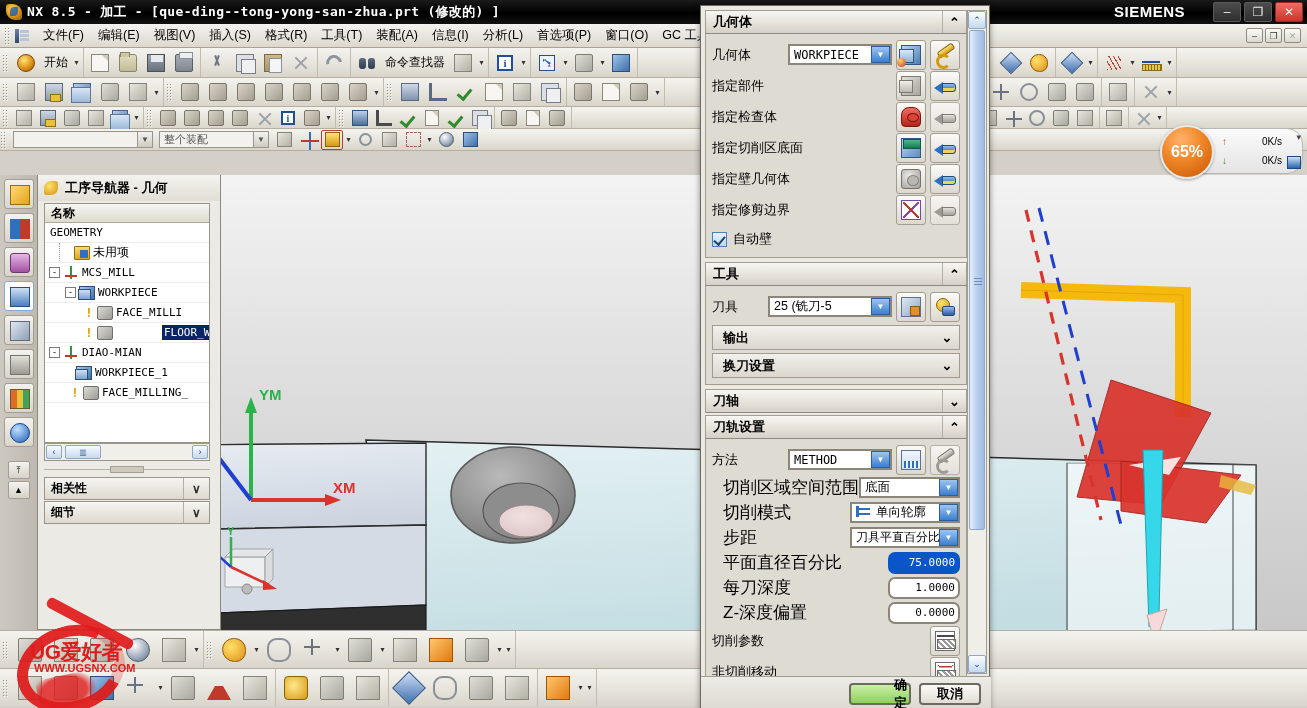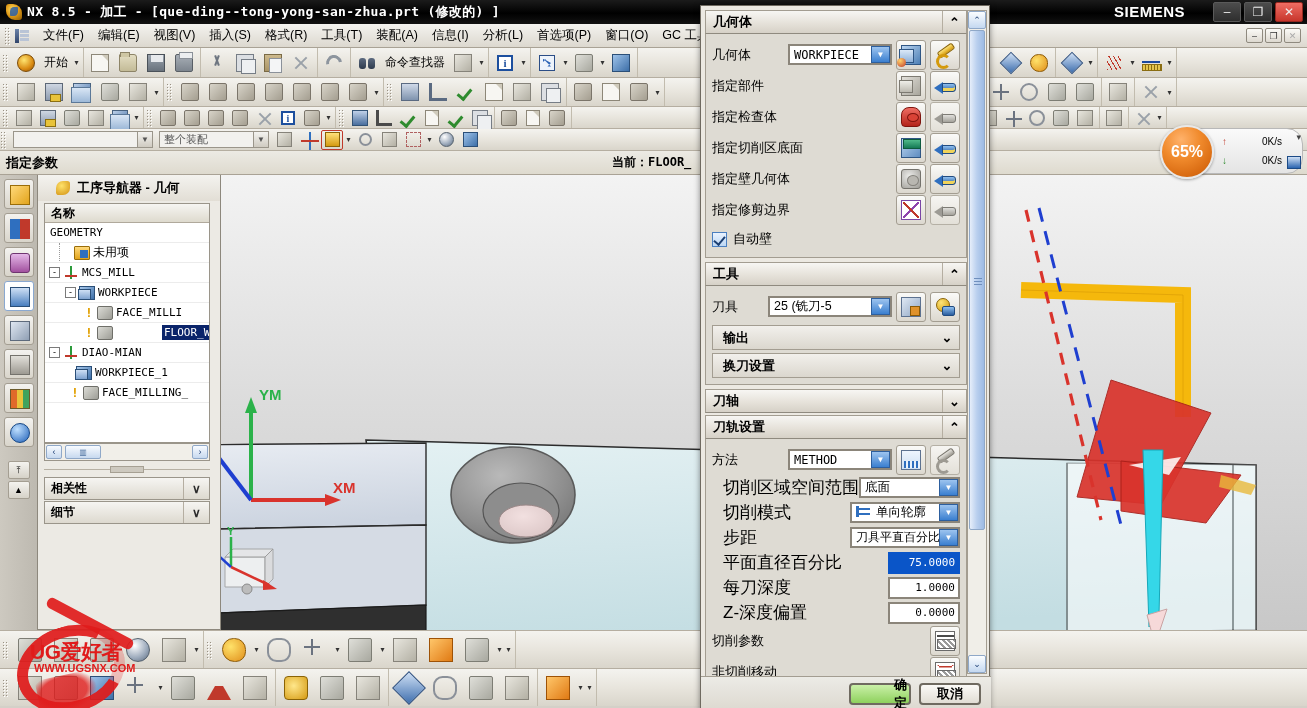--- a/index.html
+++ b/index.html
@@ -192,21 +192,21 @@
   }
   .resbtn.active { background:#fff; border-color:#8aa8d0; }
   .resbtn .gi { position:absolute; left:5px; top:5px; width:20px; height:20px; }
 
   
   .onav {
     position:absolute; left:38px; top:175px; width:183px; height:455px;
     background:#eceae4; border:1px solid #8d887d; border-top:none; border-left:none;
   }
   .onav-title {
-    height:26px; display:flex; align-items:center; padding-left:18px;
+    height:26px; display:flex; align-items:center; padding-left:6px;
     font-size:13px; font-weight:bold;
     background:linear-gradient(#f4f3ef,#e2ded5);
   }
   .onav-title .ti { width:14px; height:14px; margin-right:7px;
     background:radial-gradient(circle at 40% 35%,#ffe26a,#d18f10); border-radius:50% 20% 50% 20%; }
   .tree-box {
     position:absolute; left:6px; top:28px; width:166px; height:240px;
     background:#fff; border:1px solid #9a958a;
     overflow:hidden;
   }
@@ -450,21 +450,21 @@
   .subgrp {
     height:25px; margin:3px 4px 0; display:flex; align-items:center; justify-content:space-between;
     background:linear-gradient(#f2f0ec,#dbd7ce); border:1px solid #a39d91;
     font-size:13px; font-weight:bold; padding-left:10px;
   }
   .subgrp .chev { width:24px; height:23px; display:flex; align-items:center; justify-content:center; font-size:13px; font-weight:bold; }
 
   .fieldrow { display:flex; align-items:center; min-height:25px; }
   .fieldrow .lab { font-size:17px; flex:1; white-space:nowrap;margin-left:11px; }
   .numfield {
-    width:72px; height:22px; border:2px solid #8b857a; border-radius:0; background:#fff;
+    width:72px; height:22px; border:2px solid #8b857a; border-radius:7px; background:#fff;
     font-family:"DejaVu Sans Mono", monospace; font-size:11px;
     display:flex; align-items:center; justify-content:flex-end; padding-right:3px;
   }
   .numfield.sel { background:#0a55c8; color:#fff; border-color:#0a55c8; }
   .selcombo {
     width:110px; height:21px; border:2px solid #8b857a; background:#fff;
     display:flex; align-items:center; font-size:12.5px; padding-left:4px; position:relative;
   }
   .selcombo .arrow {
     position:absolute; right:0; top:0; width:19px; height:17px;
@@ -909,24 +909,20 @@
       </div>
     <span class="caret">▾</span>
     <div class="tbtn sm">
         <span class="ic sphere" style="width:15px;height:15px"></span>
       </div>
     <div class="tbtn sm">
         <span class="ic bluecube" style="width:15px;height:15px"></span>
       </div>
   </div>
 
-  <div class="cuebar">
-    <span class="cue">指定参数</span>
-    <span class="cur">当前：FLOOR_</span>
-  </div>
 
   <div class="resbar">
     <div class="resbtn">
       <span class="gi" style="background:linear-gradient(135deg,#ffd97a,#e2a41c);border:1px solid #9a6d09"></span>
     </div>
     <div class="resbtn">
       <span class="gi" style="background:linear-gradient(90deg,#2f6fbf 50%,#c0392b 50%)"></span>
     </div>
     <div class="resbtn">
       <span class="gi" style="background:linear-gradient(#e5b8e8,#a2519f);border:1px solid #6f3570;border-radius:3px"></span>

